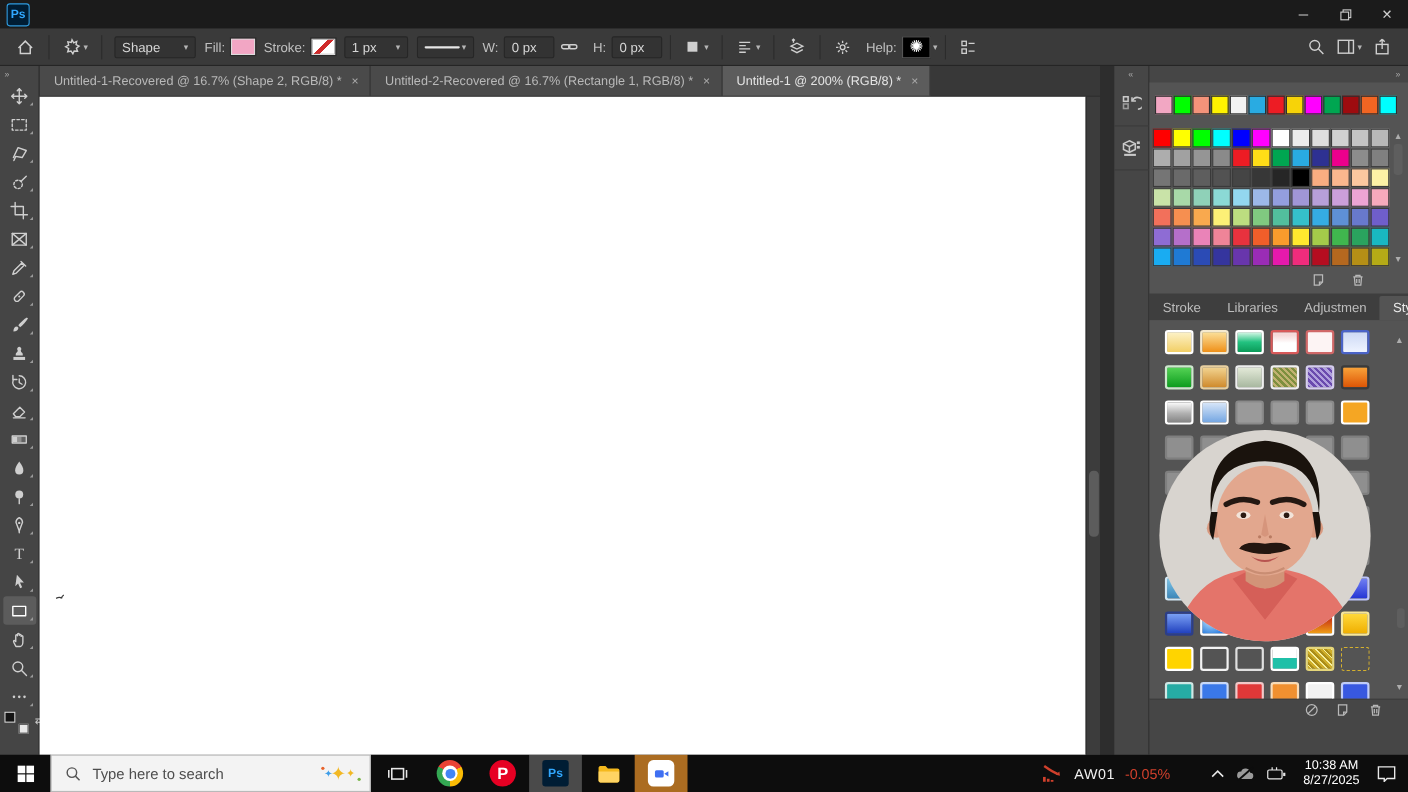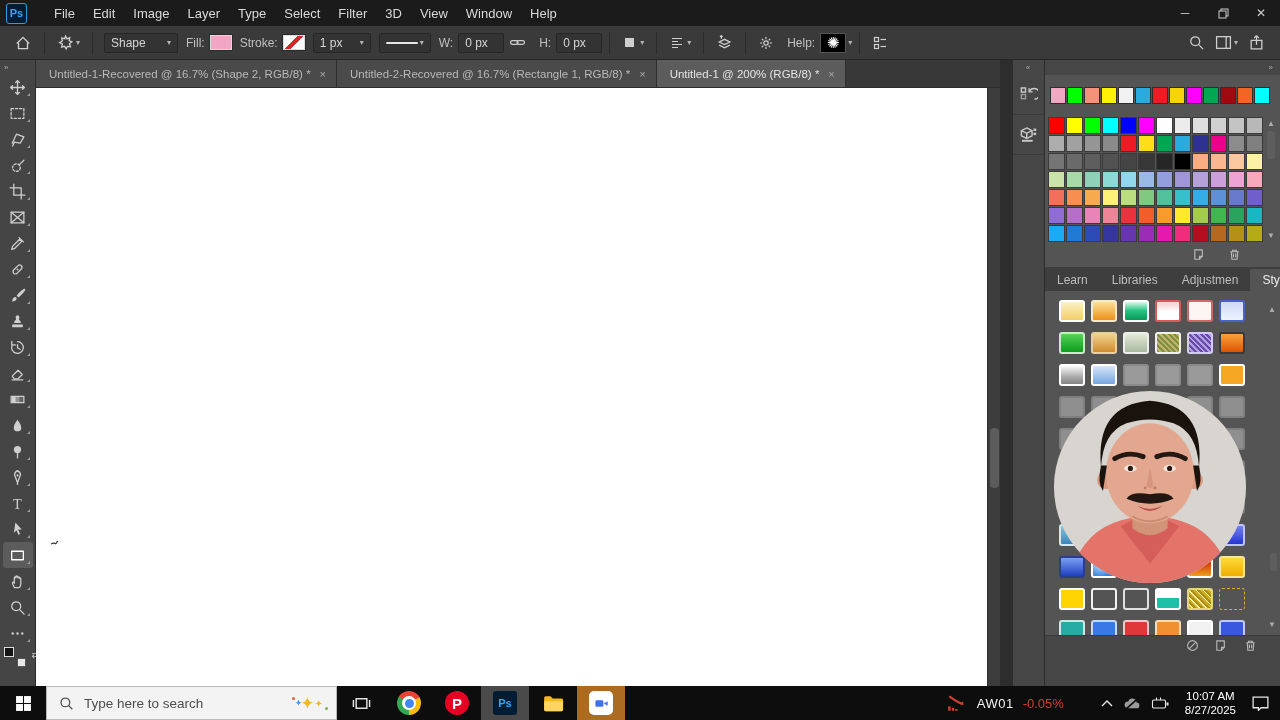--- a/index.html
+++ b/index.html
@@ -150,33 +150,20 @@
   .clock{display:flex;flex-direction:column;align-items:center;justify-content:center;
          font-size:11.5px;color:#fff;line-height:1.25;padding:0 6px;}
 </style>
 </head>
 <body>
 
 <div class="app">
 
   <div class="titlebar">
     <div class="ps-logo">Ps</div>
-    <nav class="menubar" id="menubar">
-        <div class="menu-item">File</div>
-        <div class="menu-item">Edit</div>
-        <div class="menu-item">Image</div>
-        <div class="menu-item">Layer</div>
-        <div class="menu-item">Type</div>
-        <div class="menu-item">Select</div>
-        <div class="menu-item">Filter</div>
-        <div class="menu-item">3D</div>
-        <div class="menu-item">View</div>
-        <div class="menu-item">Window</div>
-        <div class="menu-item">Help</div>
-      </nav>
     <div class="win-controls">
       <div class="win-btn">─</div>
       <div class="win-btn">
         <svg width="11" height="11" viewBox="0 0 11 11">
             <rect x="3" y="1" width="7" height="7" fill="none" stroke="#cfcfcf"></rect>
             <rect x="1" y="3" width="7" height="7" fill="#1b1b1b" stroke="#cfcfcf"></rect>
           </svg>
       </div>
       <div class="win-btn">✕</div>
     </div>
@@ -594,21 +581,21 @@
                 <path d="M3 3h8v7l-3 3H3z"></path>
                 <path d="M11 10H8v3"></path>
               </svg>
             <svg viewBox="0 0 16 16">
                 <path d="M3.5 5h9M6 5V3.5h4V5M4.5 5l.7 8h5.6l.7-8M6.8 7v4M9.2 7v4"></path>
               </svg>
           </div>
         </div>
 
         <div class="panel-tab-row" id="panelTabs">
-            <span class="ptab">Learn</span>
+            <span class="ptab">Stroke</span>
             <span class="ptab">Libraries</span>
             <span class="ptab">Adjustmen</span>
             <span class="ptab active">Styles</span>
           </div>
 
         <div class="styles">
           <div class="styles-grid" id="stylesGrid">
               <div class="style-cell" style="background: linear-gradient(rgb(253, 242, 200), rgb(242, 207, 102)); border-color: rgb(255, 255, 255);"></div>
               <div class="style-cell" style="background: linear-gradient(rgb(251, 224, 154), rgb(239, 144, 24)); border-color: rgb(245, 234, 208);"></div>
               <div class="style-cell" style="background: linear-gradient(rgb(216, 248, 232), rgb(34, 194, 128) 50%, rgb(11, 154, 88)); border-color: rgb(255, 255, 255);"></div>
@@ -800,21 +787,21 @@
       <svg width="19" height="15" viewBox="0 0 18 14">
         <path d="M4.5 11.5h8.3a2.7 2.7 0 000-5.4 4 4 0 00-7.8-1A3.2 3.2 0 004.5 11.5z" fill="#9a9a9a"></path>
         <path d="M2 13 15 1.5" stroke="#0d0d0d" stroke-width="1.6"></path>
       </svg>
       <svg width="19" height="14" viewBox="0 0 18 14">
         <rect x="1" y="4" width="13" height="8" rx="1.2" stroke="#e8e8e8" fill="none" stroke-width="1.1"></rect>
         <rect x="15" y="6.5" width="2" height="3" fill="#e8e8e8"></rect>
           <path d="M5 4V1.5M9 4V1.5" stroke="#e8e8e8" stroke-width="1.1"></path>
       </svg>
       <div class="clock">
-        <span>10:07 AM</span>
+        <span>10:38 AM</span>
         <span>8/27/2025</span>
       </div>
       <svg width="19" height="16" viewBox="0 0 18 15">
         <path d="M2 2h14v10H9.5L7 14.5V12H2z" stroke="#e8e8e8" fill="none" stroke-width="1.2"></path>
       </svg>
     </div>
   </div>
 </div>
 
 </body></html>

